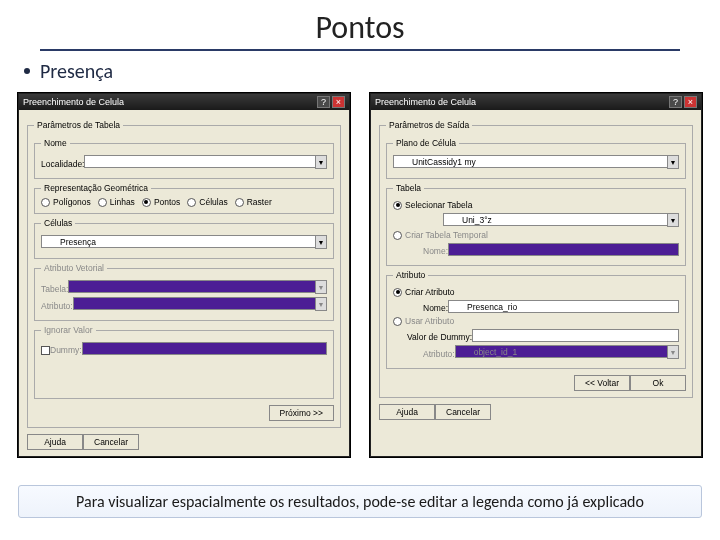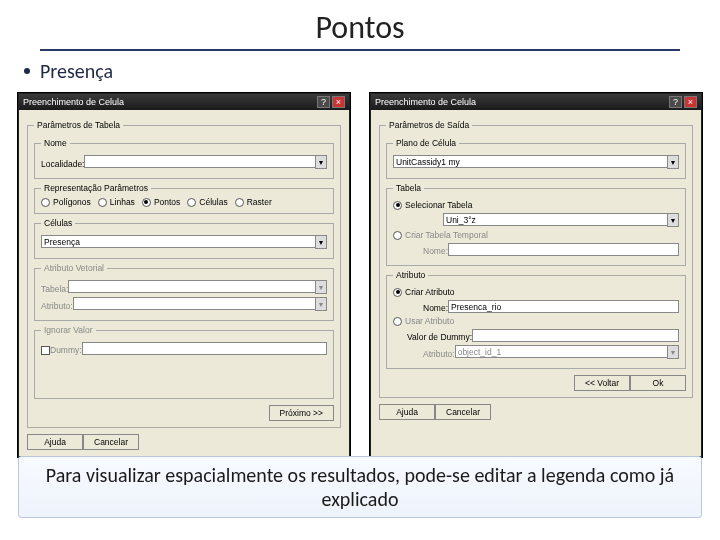--- a/index.html
+++ b/index.html
@@ -65,21 +65,21 @@
     padding: 4px 6px 6px 6px;
   }
   legend { font-size: 8.5px; padding: 0 3px; }
   .row { display: flex; align-items: flex-end; margin: 3px 0; }
   .label { white-space: nowrap; }
   .input {
     flex: 1;
     background: #fff;
     border: 1px solid #888;
     height: 13px;
-    padding: 0 2px;
+    padding: 0 18px;
     font-size: 8.5px;
     display: flex; align-items: center;
     overflow: hidden;
   }
   .dropdown {
     flex: 1; display: flex; align-items: stretch; height: 14px;
   }
   .dropdown .input { flex: 1; border-right: none; }
   .dd-btn {
     width: 12px; background: #ddd; border: 1px solid #888;
@@ -89,40 +89,40 @@
   .radio, .check {
     width: 9px; height: 9px; border: 1px solid #555; background: #fff;
     display: inline-flex; align-items: center; justify-content: center;
     font-size: 7px;
   }
   .radio { border-radius: 50%; }
   .radio.on::after { content:""; width:4px; height:4px; background:#000; border-radius:50%; }
   .radios { display: flex; gap: 7px; flex-wrap: wrap; }
   .radio-item, .check-item { display: flex; align-items: center; gap: 3px; }
   .disabled { color: #888; }
-  .disabled .input { color: #888; background:#ffffff; }
+  .disabled .input { color: #888; background:#4c1d95; }
   .btn-row { display: flex; justify-content: flex-end; margin-top: 6px; }
   .btn-row.split { justify-content: flex-start; }
   .btn {
     background: #ece9d8;
     border: 1px solid #888;
     padding: 2px 10px;
     font-size: 8.5px;
     min-width: 56px;
     text-align: center;
   }
   .spacer-fs { height: 34px; }
   .footer-note {
     position: absolute;
     left: 18px; right: 18px; bottom: 22px;
     background: linear-gradient(#f7faff, #eef3fb);
     border: 1px solid #b9c6dc;
     border-radius: 3px;
     padding: 6px 10px;
-    font-size: 20px;
+    font-size: 16px;
     color: #1a1a1a;
     text-align: center;
   }
 </style>
 </head>
 <body>
 
 <div class="slide-title">Pontos</div>
 
 <div class="bullets">
@@ -151,21 +151,21 @@
           <div class="row">
             <span class="label">Localidade:</span>
             <div class="dropdown">
               <div class="input"></div>
               <div class="dd-btn">▼</div>
             </div>
           </div>
         </fieldset>
 
         <fieldset>
-          <legend>Representação Parâmetros</legend>
+          <legend>Representação Geométrica</legend>
           <div class="radios">
             <div class="radio-item">
                 <span class="radio"></span>
                 <span>Polígonos</span>
               </div>
             <div class="radio-item">
                 <span class="radio"></span>
                 <span>Linhas</span>
               </div>
             <div class="radio-item">

